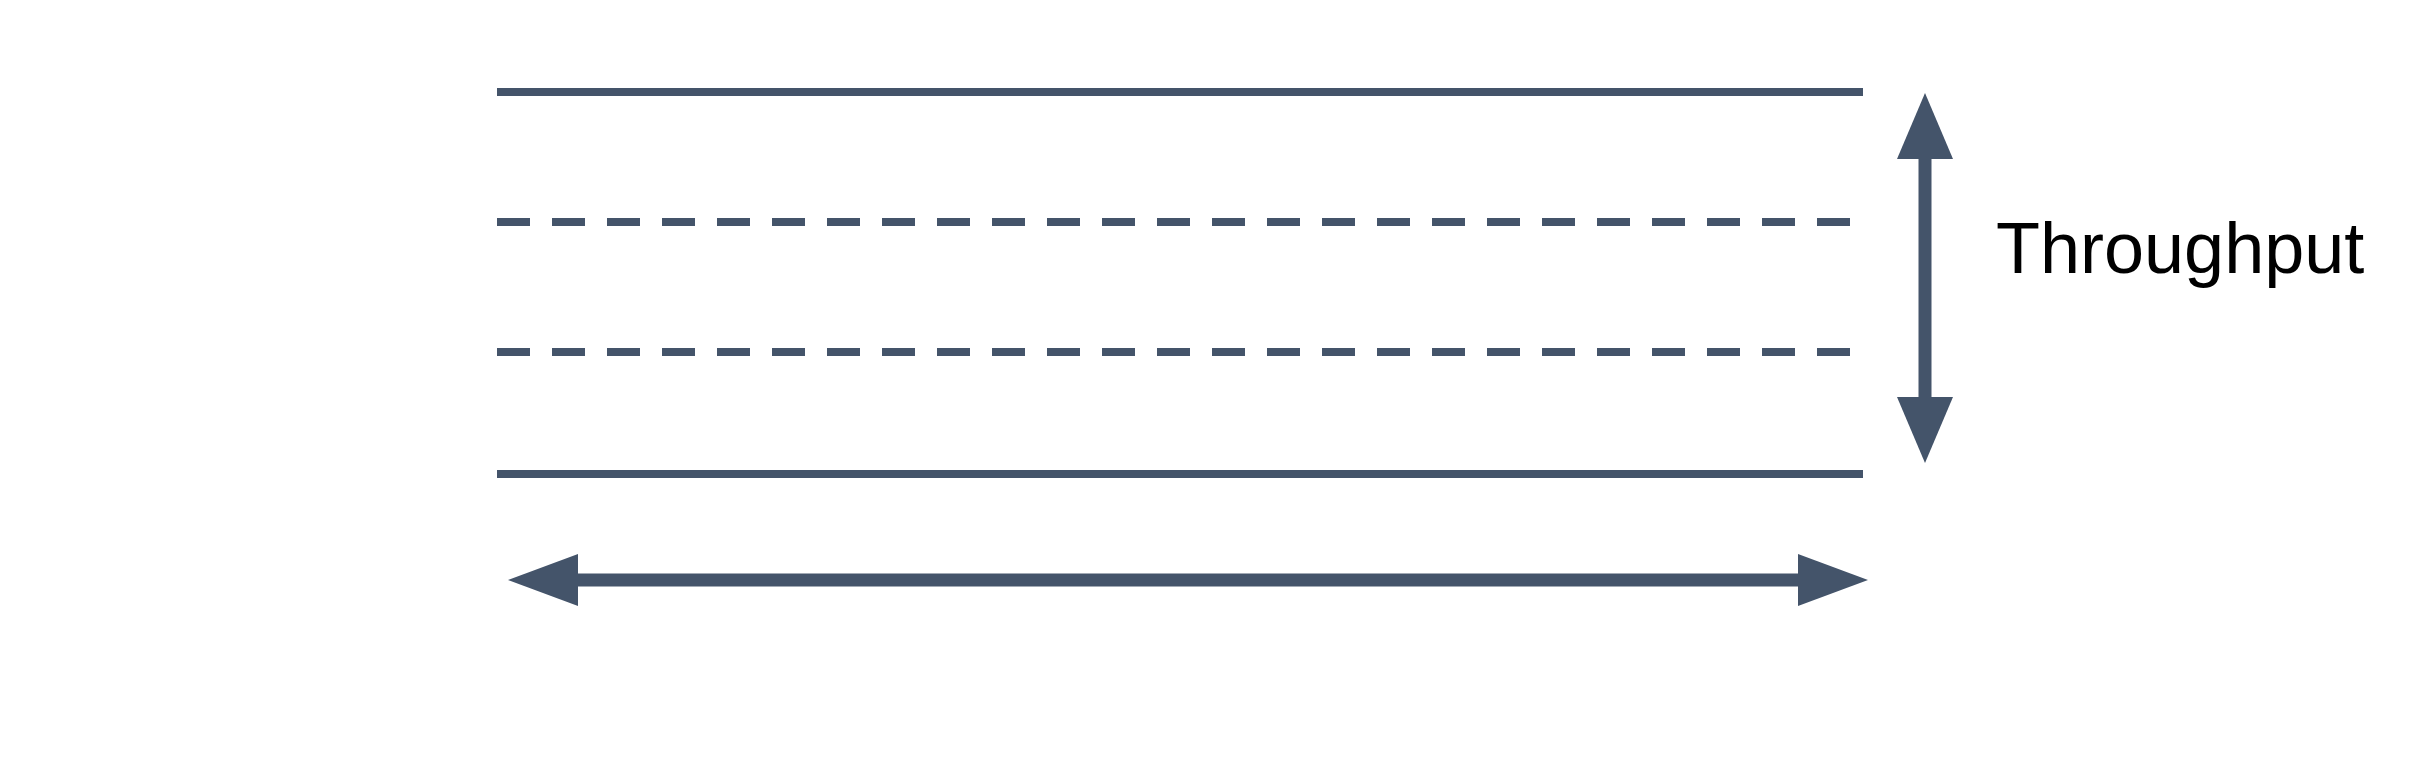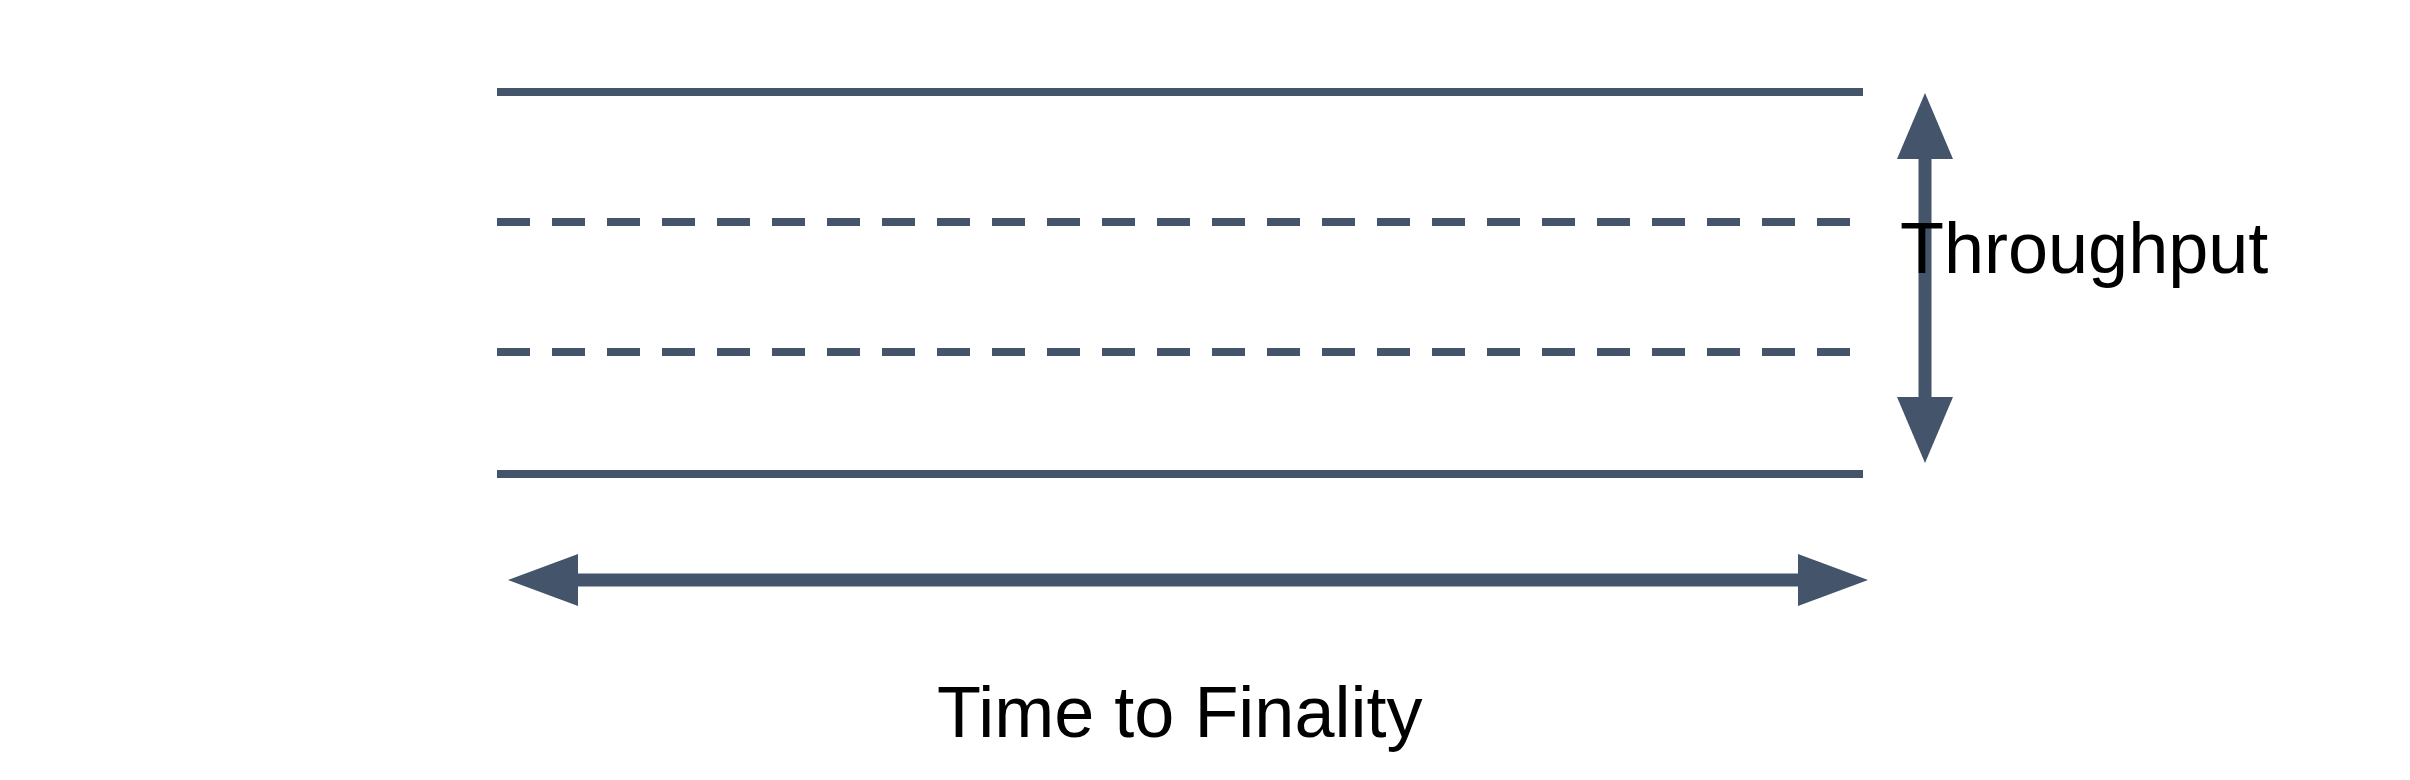--- a/index.html
+++ b/index.html
@@ -29,21 +29,21 @@
     position: absolute;
     color: #000000;
     font-family: "Liberation Sans", sans-serif;
     font-size: 72px;
     font-weight: 400;
     line-height: 1;
     white-space: nowrap;
     letter-spacing: 0px;
   }
   #throughput-label {
-    left: 1900px;
+    left: 1996px;
     top: 212px;
   }
   #time-to-finality-label {
     left: 937px;
     top: 676px;
   }
 </style>
 </head>
 <body>
 
@@ -69,15 +69,14 @@
 
     <g>
       <rect x="570" y="573.5" width="1228" height="13" fill="#44546A"></rect>
       <polygon points="508,580 578,554 578,606" fill="#44546A"></polygon>
       <polygon points="1868,580 1798,554 1798,606" fill="#44546A"></polygon>
     </g>
   </svg>
 
   <div class="label" id="throughput-label">Throughput</div>
 
-  <div class="label" id="time-to-finality-label">Time to Finality</div>
 
 </div>
 
 </body></html>

